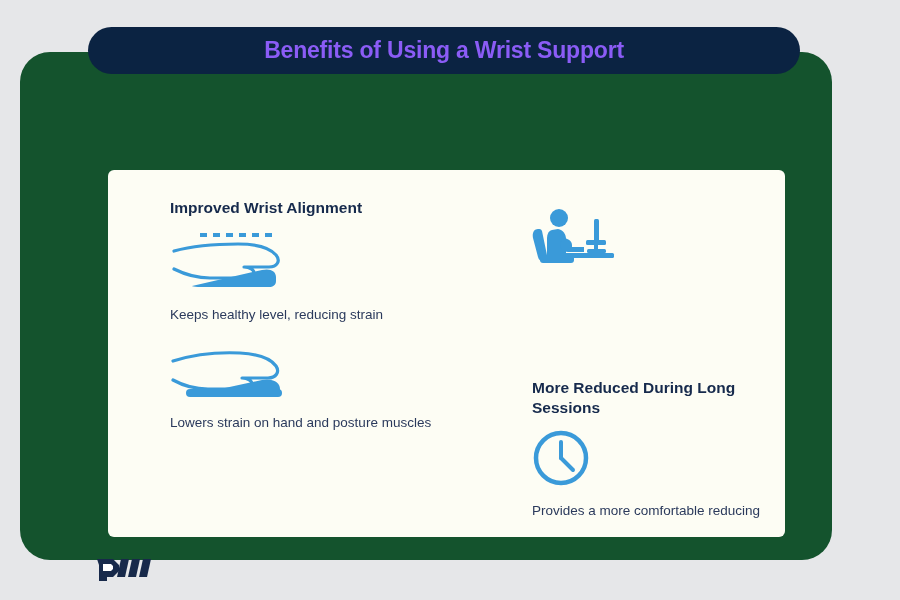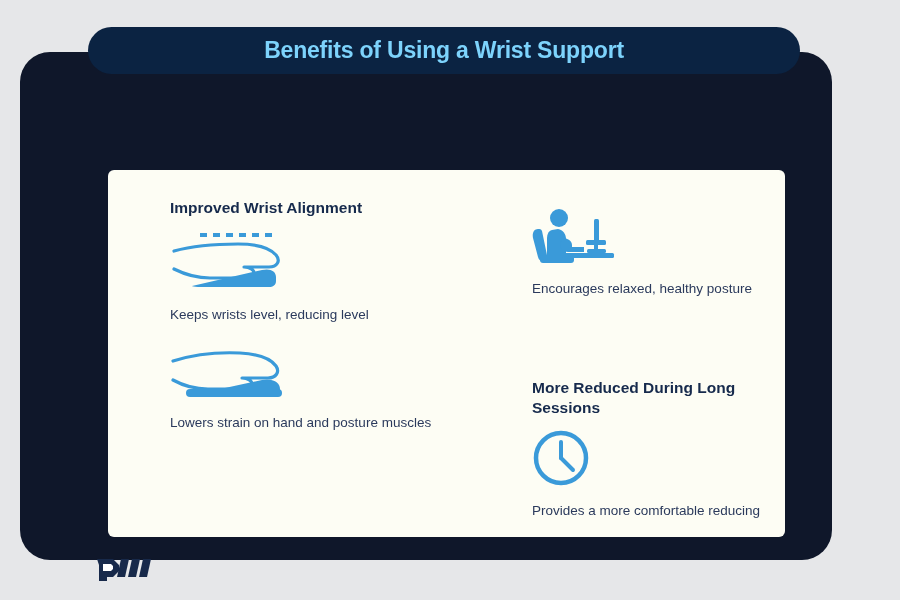--- a/index.html
+++ b/index.html
@@ -15,40 +15,40 @@
     position: relative;
   }
 
   
   #card {
     position: absolute;
     left: 20px;
     top: 52px;
     width: 812px;
     height: 508px;
-    background: #0f172a;
+    background: #14532d;
     border-radius: 30px;
   }
 
   
   #title-pill {
     position: absolute;
     left: 88px;
     top: 27px;
     width: 712px;
     height: 47px;
     background: #0b2342;
     border-radius: 24px;
     display: flex;
     align-items: center;
     justify-content: center;
     z-index: 5;
   }
   #title-pill .title-text {
-    color: #7dd3fc;
+    color: #8b5cf6;
     font-size: 23px;
     font-weight: bold;
     letter-spacing: -0.2px;
     white-space: nowrap;
   }
 
   
   #inner-panel {
     position: absolute;
     left: 88px;
@@ -125,21 +125,21 @@
               <path d="M4 22 C22 17 46 15 68 15 C86 15 100 19 106 26
                        C111 32 107 38 99 38 L74 38
                        C80 38 84 41 84 44 C84 47 80 49 74 49
                        L40 49 C26 49 14 45 4 40" fill="none" stroke="#3a9ad9" stroke-width="3.2" stroke-linecap="round" stroke-linejoin="round"></path>
 
               <path d="M22 57 L92 41 C100 39 106 42 106 48 L106 52
                        C106 56 103 58 99 58 L28 58 C24 58 22 57 22 57 Z" fill="#3a9ad9"></path>
             </svg>
           </div>
           <div class="gap-b"></div>
-          <div class="benefit-desc">Keeps wrists level, reducing level</div>
+          <div class="benefit-desc">Keeps healthy level, reducing strain</div>
         </div>
 
         <div class="benefit" id="benefit-1">
           <div class="gap-a"></div>
           <div class="icon-wrap">
             <svg width="125" height="50" viewBox="0 0 125 50" xmlns="http://www.w3.org/2000/svg">
 
               <path d="M3 12 C22 6 48 3 70 4 C88 5 101 10 106 17
                        C110 23 106 29 98 29 L72 29
                        C78 29 82 32 82 35 C82 38 78 40 72 40
@@ -177,21 +177,20 @@
 
               <rect x="30" y="46" width="52" height="5" rx="1.5" fill="#3a9ad9"></rect>
 
               <rect x="62" y="12" width="5" height="24" rx="1.5" fill="#3a9ad9"></rect>
               <rect x="54" y="33" width="20" height="5" rx="1.5" fill="#3a9ad9"></rect>
               <rect x="62" y="34" width="4" height="9" fill="#3a9ad9"></rect>
               <rect x="55" y="42" width="19" height="4" rx="1.5" fill="#3a9ad9"></rect>
             </svg>
           </div>
           <div class="gap-b"></div>
-          <div class="benefit-desc">Encourages relaxed, healthy posture</div>
         </div>
 
         <div class="benefit" id="benefit-3">
           <div class="benefit-title">More Reduced During Long Sessions</div>
           <div class="gap-a"></div>
           <div class="icon-wrap">
             <svg width="58" height="58" viewBox="0 0 58 58" xmlns="http://www.w3.org/2000/svg">
               <circle cx="29" cy="29" r="25" fill="none" stroke="#3a9ad9" stroke-width="4.5"></circle>
 
               <line x1="29" y1="29" x2="29" y2="13" stroke="#3a9ad9" stroke-width="4" stroke-linecap="round"></line>

